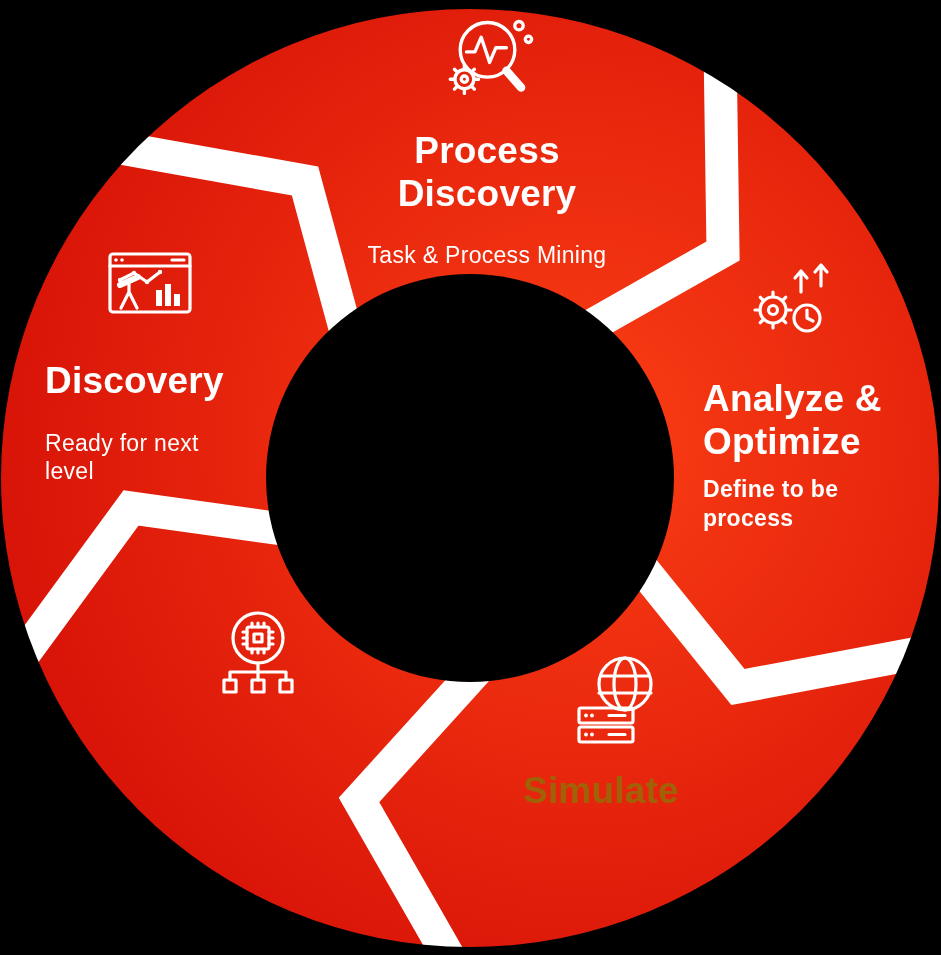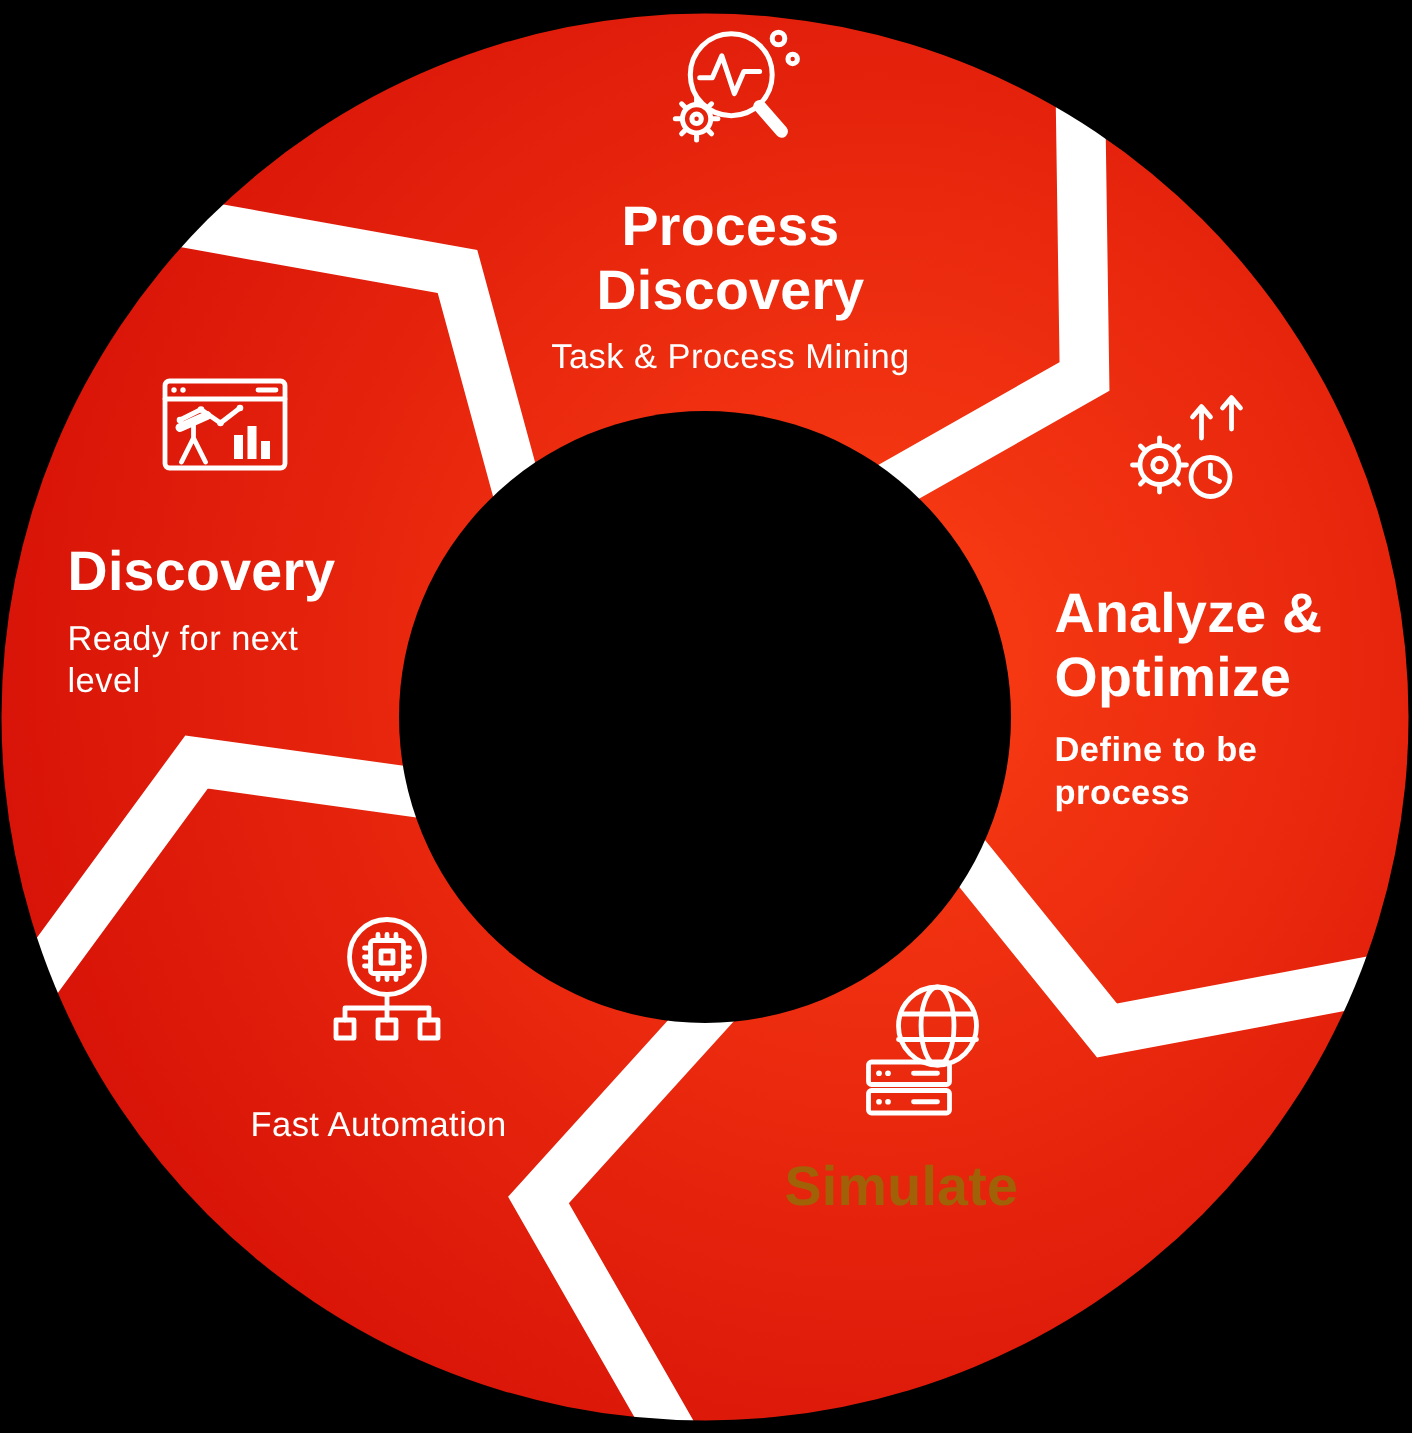--- a/index.html
+++ b/index.html
@@ -8,24 +8,24 @@
     background:#000;
     font-family:"Liberation Sans","DejaVu Sans",sans-serif;
     overflow:hidden;
   }
   .stage{position:relative;width:941px;height:848px;}
   .ring-svg{position:absolute;left:0;top:0;}
   .chevron{fill:none;stroke:#ffffff;stroke-width:33;stroke-linejoin:miter;stroke-linecap:butt;}
 
   .step{position:absolute;color:#ffffff;}
   .step-title{font-size:37px;font-weight:700;line-height:1.15;letter-spacing:.2px;}
-  .step-subtitle{font-size:23px;font-weight:400;line-height:1.25;margin-top:8px;letter-spacing:.3px;}
+  .step-subtitle{font-size:23px;font-weight:400;line-height:1.25;margin-top:26px;letter-spacing:.3px;}
 
   .step-discovery{left:337px;top:130px;width:300px;text-align:center;}
-  .step-analyze{left:703px;top:388px;width:210px;}
+  .step-analyze{left:703px;top:378px;width:210px;}
   .step-analyze .step-subtitle{margin-top:12px;font-weight:bold;}
   .step-simulate{left:523px;top:770px;}
   .step-simulate .step-title{white-space:nowrap;}
   .step-simulate .step-subtitle{max-width:215px;}
   .step-automate{left:167px;top:727px;}
   .step-automate .step-title,.step-automate .step-subtitle{white-space:nowrap;}
   .step-monitoring{left:45px;top:360px;}
   .step-monitoring .step-title{white-space:nowrap;}
   .step-monitoring .step-subtitle{max-width:178px;}
 
@@ -148,21 +148,20 @@
   <div class="step step-analyze" style="color: rgb(255, 255, 255);">
     <div class="step-title">Analyze &amp; Optimize</div>
     <div class="step-subtitle">Define to be process</div>
   </div>
 
   <div class="step step-simulate" style="color: #a16207;">
     <div class="step-title">Simulate</div>
   </div>
 
   <div class="step step-automate" style="color: rgb(255, 255, 255);">
-    <div class="step-subtitle">Fast Automation</div>
   </div>
 
   <div class="step step-monitoring" style="color: rgb(255, 255, 255);">
     <div class="step-title">Discovery</div>
     <div class="step-subtitle">Ready for next level</div>
   </div>
 
 </div>
 
 </body></html>

